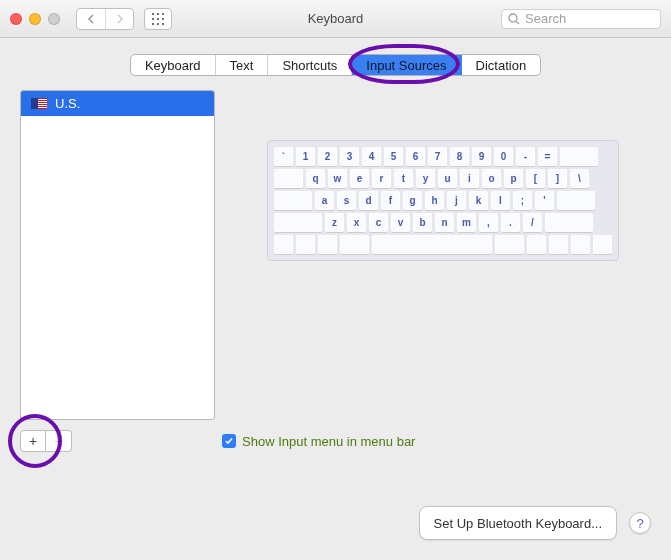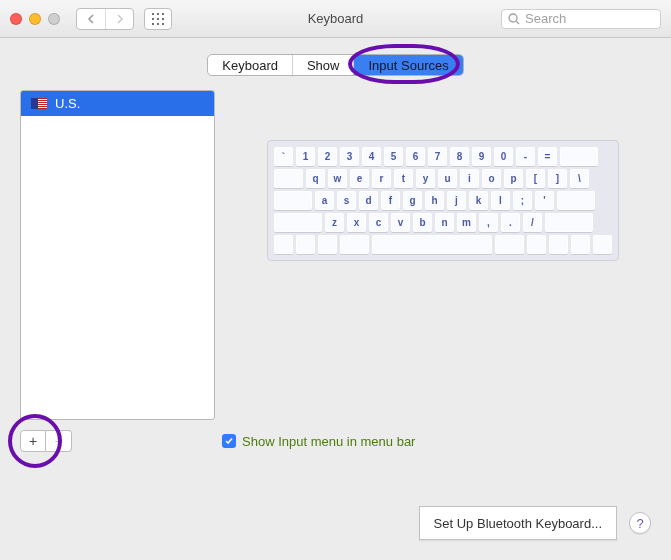--- a/index.html
+++ b/index.html
@@ -120,21 +120,21 @@
   .checkbox {
     width:14px; height:14px; border-radius:3px; background:#2f7cff;
     display:flex; align-items:center; justify-content:center; color:#fff;
   }
 
   
   .footer {
     position:absolute; bottom:20px; right:20px; display:flex; align-items:center; gap:12px;
   }
   .btbtn {
-    height:22px; background:#fff; border:1px solid #c2c2c2; border-radius:0;
+    height:22px; background:#fff; border:1px solid #c2c2c2; border-radius:8px;
     padding:16px 14px; display:flex; align-items:center; font-size:13px; color:#333;
     box-shadow:0 1px 1px rgba(0,0,0,0.07);
   }
   .helpbtn {
     width:22px; height:22px; border-radius:50%; background:#fff; border:1px solid #c2c2c2;
     display:flex; align-items:center; justify-content:center; color:#6a5bd2; font-size:13px;
     box-shadow:0 1px 1px rgba(0,0,0,0.07);
   }
 </style>
 </head>
@@ -181,22 +181,24 @@
         <line x1="8" y1="8" x2="11" y2="11" stroke="#a0a0a0" stroke-width="1.3"></line>
       </svg>
       <span>Search</span>
     </div>
   </div>
 </div>
 
 <div class="tabs">
   <div class="tabseg">
     <div class="tab">Keyboard</div>
-    <div class="tab">Show</div>
+    <div class="tab">Text</div>
+    <div class="tab">Shortcuts</div>
     <div class="tab active">Input Sources</div>
+    <div class="tab">Dictation</div>
   </div>
   <div class="ring-tab" style="left:348px; top:-10px; width:112px; height:40px;"></div>
 </div>
 
 <div class="pane">
   <div class="sourcelist">
     <div class="sourceitem">
       <div class="flag"></div>
       <span>U.S.</span>
     </div>

